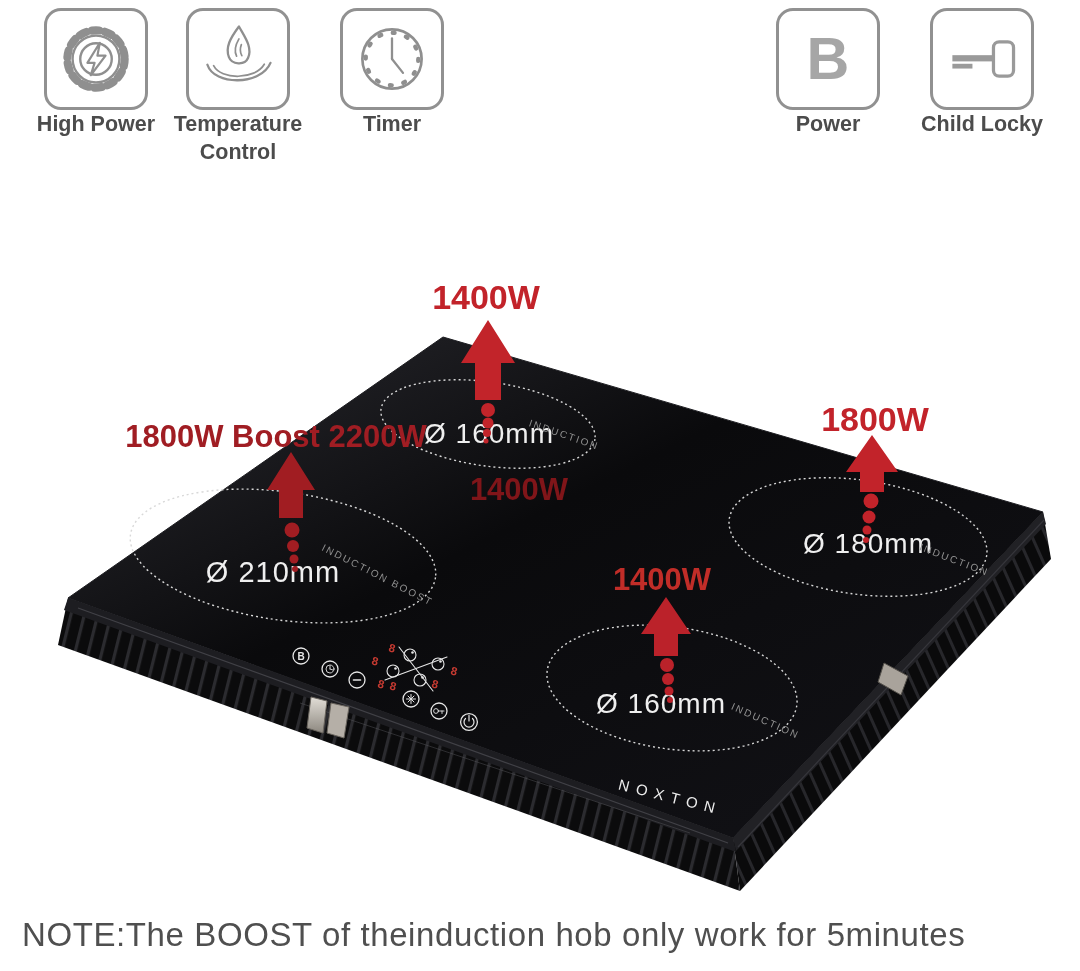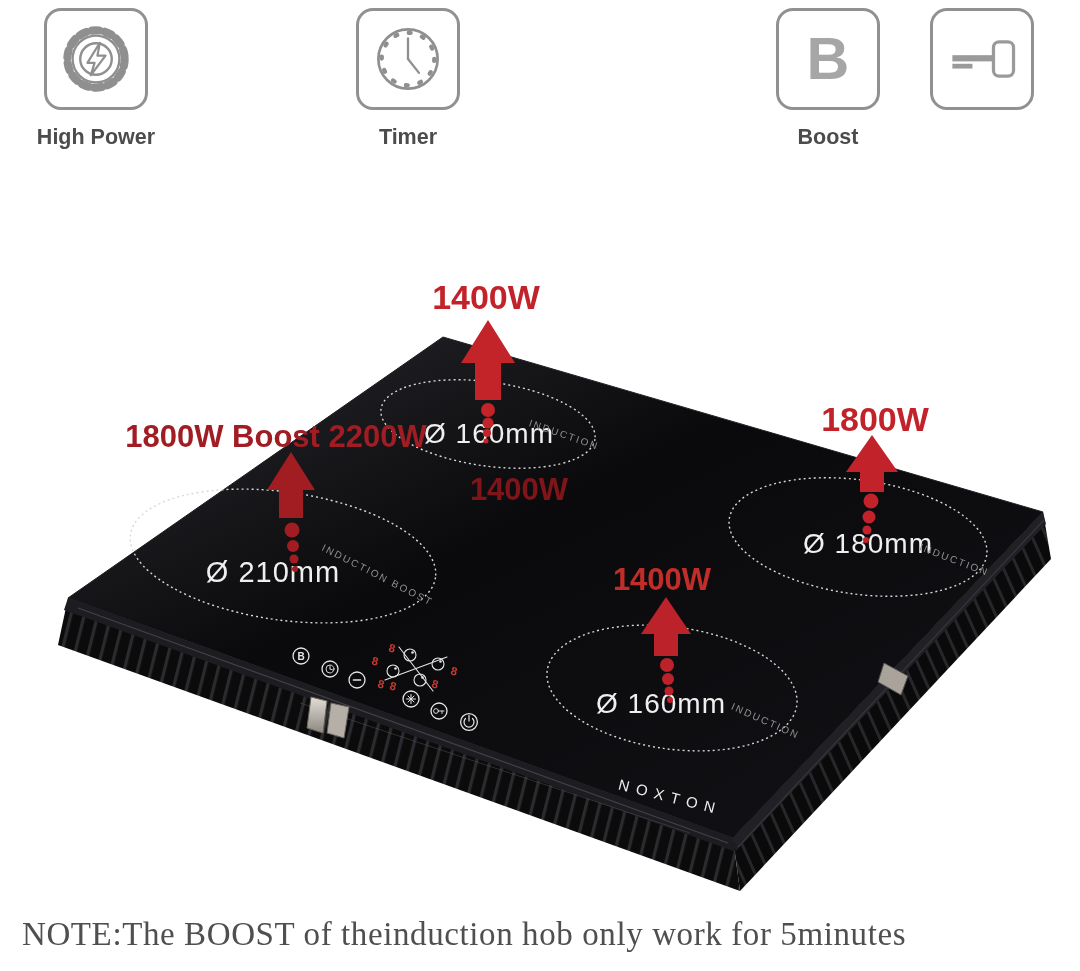--- a/index.html
+++ b/index.html
@@ -7,78 +7,90 @@
     width:1080px;height:971px;position:relative;background:#ffffff;
     font-family:"Liberation Sans","DejaVu Sans",sans-serif;overflow:hidden;
   }
   .features{position:absolute;left:0;top:0;width:1080px;height:195px;}
   .feature{position:absolute;top:8px;width:200px;display:flex;flex-direction:column;align-items:center;}
   .icon-box{
     width:104px;height:102px;border:3px solid #919191;border-radius:17px;
     display:flex;align-items:center;justify-content:center;background:#fff;box-sizing:border-box;
   }
   .feature-label{
-    margin-top:13px;font-size:21.5px;font-weight:700;color:#4c4c4c;
+    font-size:21.5px;font-weight:700;color:#4c4c4c;
     text-align:center;line-height:1.32;width:190px;
   }
   .hob-svg{position:absolute;left:0;top:0;}
   .note{
     position:absolute;left:22px;top:916px;width:1056px;
-    font-size:33px;color:#4f4f4f;letter-spacing:0.6px;font-weight:400;white-space:nowrap;font-family:Liberation Serif, serif;
+    font-size:33px;color:#4f4f4f;letter-spacing:0.6px;font-weight:400;white-space:nowrap;
   }
 </style>
 </head>
 <body>
 
 <div class="features">
 
   <div class="feature" style="left:-4px">
     <div class="icon-box">
       <svg width="86" height="86" viewBox="0 0 90 90" fill="none" stroke="#8f8f8f" stroke-width="2.5" stroke-linecap="round" stroke-linejoin="round">
         <circle cx="45" cy="45" r="30" stroke-width="8.5" stroke-dasharray="7.4 6.3"></circle>
         <circle cx="45" cy="45" r="24.5"></circle>
         <circle cx="45" cy="45" r="16.5"></circle>
         <path d="M49 28 L36 49 L43.5 49 L39.5 62 L55 41.5 L46.5 41.5 Z" stroke-width="2.3"></path>
       </svg>
     </div>
     <div class="feature-label">High Power</div>
   </div>
 
-
-  <div class="feature" style="left:308px">
+  <div class="feature" style="left:138px">
+    <div class="icon-box">
+      <svg width="86" height="86" viewBox="0 0 90 90" fill="none" stroke="#8f8f8f" stroke-width="2.4" stroke-linecap="round" stroke-linejoin="round">
+        <path d="M46 11 C37 23 31.5 33 35.5 43 C38.5 51 52 52 55.5 44 C60.5 33 52 22 46 11 Z"></path>
+        <path d="M46 24 C42.5 30 40.5 36 43.5 42 M48.5 30 C47 34 47 38 49 41.5" stroke-width="1.8"></path>
+        <path d="M13 51 C20 73 69 73 79 49"></path>
+        <path d="M19.5 52 C27 67 63 67 72.5 50.5" stroke-width="1.8"></path>
+      </svg>
+    </div>
+    <div class="feature-label">Temperature Control</div>
+  </div>
+
+  <div class="feature" style="left:292px">
     <div class="icon-box">
       <svg width="86" height="86" viewBox="0 0 90 90" fill="none" stroke="#8f8f8f" stroke-width="2.8" stroke-linecap="round">
         <circle cx="45" cy="45" r="31"></circle>
         <circle cx="45" cy="45" r="27.5" stroke-width="4.5" stroke-dasharray="2 12.4"></circle>
         <line x1="45" y1="45" x2="45" y2="23.5" stroke-width="2.4"></line>
         <line x1="45" y1="45" x2="56.5" y2="59.5" stroke-width="2.4"></line>
       </svg>
     </div>
     <div class="feature-label">Timer</div>
   </div>
 
 
 
   <div class="feature" style="left:728px">
     <div class="icon-box">
       <svg width="86" height="86" viewBox="0 0 90 90">
         <text x="45" y="66" text-anchor="middle" font-family="Liberation Sans, DejaVu Sans, sans-serif" font-size="62" font-weight="700" fill="#a6a6a6">B</text>
       </svg>
     </div>
-    <div class="feature-label">Boost</div>
+    <div class="feature-label">Power</div>
   </div>
 
   <div class="feature" style="left:882px">
     <div class="icon-box">
       <svg width="86" height="86" viewBox="0 0 90 90" fill="none" stroke="#9a9a9a" stroke-linejoin="round">
         <rect x="57" y="27" width="21" height="36" rx="6" stroke-width="3.4"></rect>
         <rect x="14" y="41" width="44" height="6.5" fill="#9a9a9a" stroke="none"></rect>
         <rect x="14" y="50" width="21" height="5" fill="#9a9a9a" stroke="none"></rect>
       </svg>
     </div>
+    <div class="feature-label">Child Locky</div>
   </div>
 </div>
 
 <svg class="hob-svg" width="1080" height="971" viewBox="0 0 1080 971">
   <defs>
     <linearGradient id="glassGrad" gradientUnits="userSpaceOnUse" x1="443" y1="337" x2="700" y2="850">
       <stop offset="0" stop-color="#1c1c20"></stop>
       <stop offset="0.35" stop-color="#0a0a0c"></stop>
       <stop offset="1" stop-color="#101014"></stop>
     </linearGradient>

